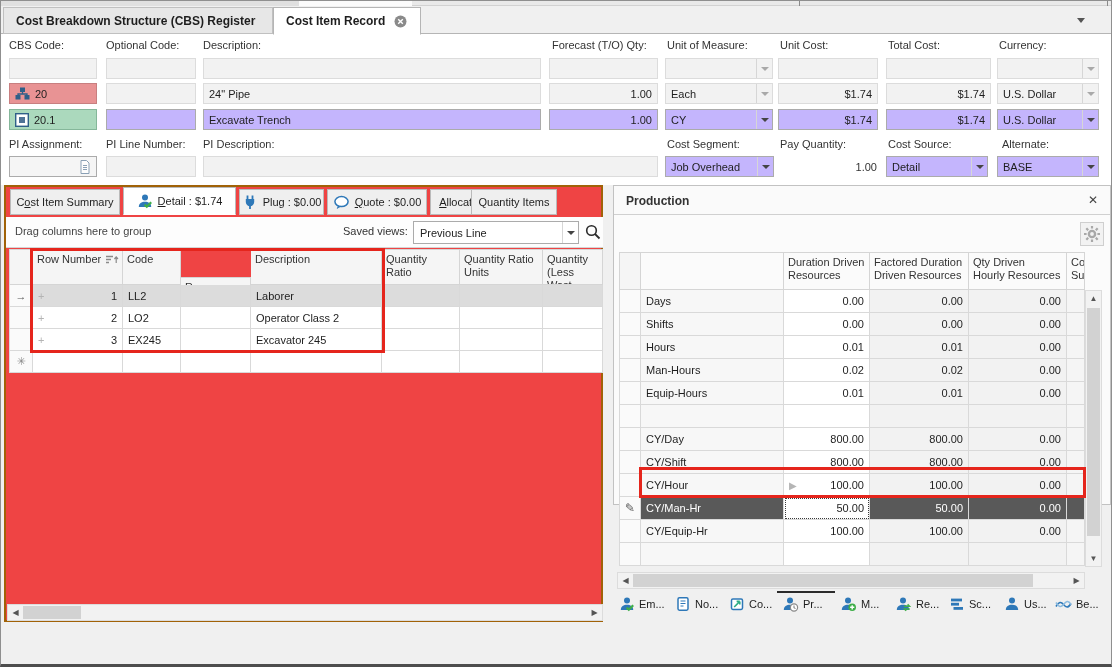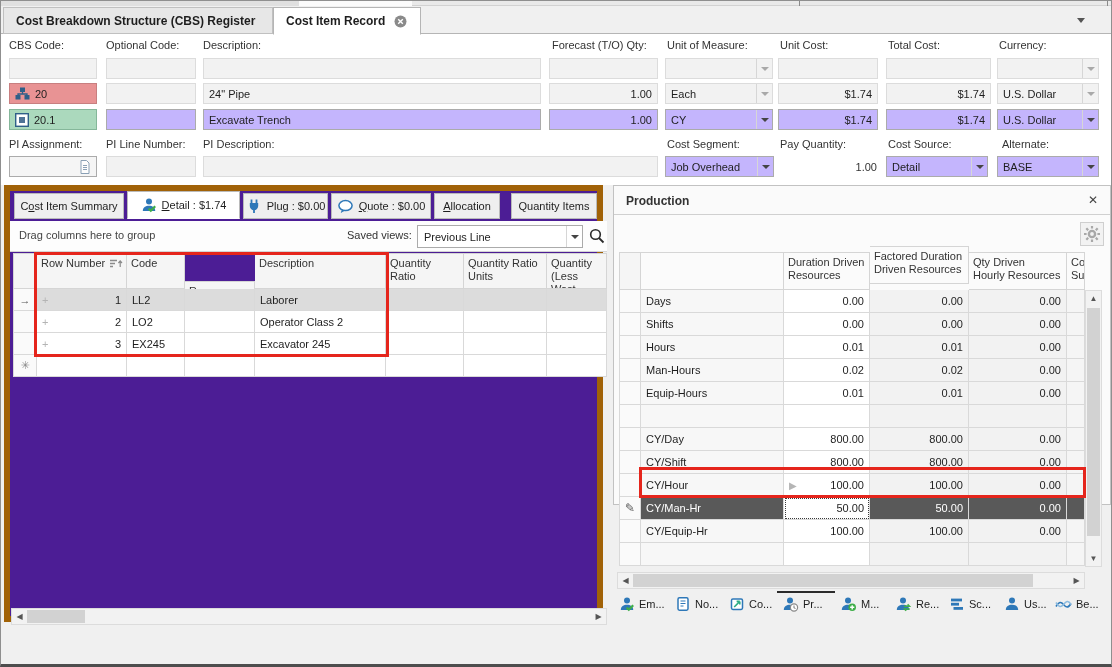--- a/index.html
+++ b/index.html
@@ -27,21 +27,21 @@
   .lbl { position:absolute; color:#333; white-space:nowrap; }
   .fld { position:absolute; height:21px; background:#f2f2f2; border:1px solid #dcdcdc; display:flex; align-items:center; padding:0 5px; overflow:hidden; white-space:nowrap; }
   .fld.edit { background:#c4b5fd; border-color:#ababab; }
   .fld.num { justify-content:flex-end; }
   .combo { padding-right:17px; }
   .combo .arr { position:absolute; right:0; top:0; width:16px; height:100%; display:flex; align-items:center; justify-content:center; border-left:1px solid #d6d6d6; }
   .combo .arr::after { content:""; width:0; height:0; border-left:4px solid transparent; border-right:4px solid transparent; border-top:4px solid #444; }
   .combo.dis .arr::after { border-top-color:#a9a9a9; }
   .cbs-cell { font-weight:normal; gap:5px; }
   
-  #left-panel { left:3px; top:184px; width:599px; height:437px; background:#4c1d95; border:6px solid #a16207; }
+  #left-panel { left:3px; top:184px; width:599px; height:437px; background:#ef4444; border:2px solid #a16207; }
   #right-panel { left:612px; top:184px; width:498px; height:320px; background:#fbfbfb; border:1px solid #c2c2c2; }
   
   .dtab { position:absolute; top:2px; height:26px; background:#efefef; border:1px solid #bababa; display:flex; align-items:center; justify-content:center; gap:5px; padding:0 8px; white-space:nowrap; }
   .dtab.active { top:0; height:28px; background:#fff; border-bottom-color:#fff; z-index:2; }
   .dtab u { text-decoration:underline; }
   
   #group-bar { left:0; top:30px; width:597px; height:31px; background:#fdfdfd; border-bottom:1px solid #d5d5d5; }
   #saved-views { position:absolute; left:407px; top:4px; width:166px; height:22px; background:#fff; border:1px solid #ababab; display:flex; align-items:center; padding:0 18px 0 6px; color:#222; }
   
   .hcell { position:absolute; background:#f5f5f5; border-right:1px solid #d5d5d5; border-bottom:1px solid #d5d5d5; border-top:1px solid #d5d5d5; padding:3px 4px; color:#333; line-height:13px; overflow:hidden; }
@@ -230,21 +230,21 @@
             <svg width="17" height="15">
               <ellipse cx="8.5" cy="6.6" rx="6.6" ry="5" fill="#fff" stroke="#2e78b8" stroke-width="1.5"></ellipse>
               <path d="M5 10.8L3.6 14l4.6-2.6z" fill="#2e78b8"></path>
             </svg>
           </span>
           <span><u>Q</u>uote : $0.00</span>
         </div>
         <div class="dtab" style="left: 424px; width: 66px;">
           <span><u>A</u>llocation</span>
         </div>
-        <div class="dtab" style="left: 501px; width: 86px;">
+        <div class="dtab" style="left: 465px; width: 86px;">
           <span>Quantity Items</span>
         </div>
       </div>
 
     <div id="group-bar" class="abs">
       <span class="lbl" style="left:9px;top:8px;color:#444">Drag columns here to group</span>
       <span class="lbl" style="left:337px;top:8px">Saved views:</span>
       <div id="saved-views" class="combo fld edit" style="top:4px;height:23px">
         <span>Previous Line</span>
           <span class="arr"></span>
@@ -348,21 +348,21 @@
         </svg>
     </div>
 
     <div id="prod-table">
         <div class="hcell" style="left: 5px; top: 66px; width: 22px; height: 38px; border-left: 1px solid rgb(213, 213, 213);"></div>
         <div class="hcell" style="left: 27px; top: 66px; width: 143px; height: 38px; background: rgb(251, 251, 251);"></div>
         <div class="hcell" style="left: 170px; top: 66px; width: 86px; height: 38px; white-space: nowrap; background: rgb(251, 251, 251);">
           <div>Duration Driven</div>
           <div>Resources</div>
         </div>
-        <div class="hcell" style="left: 256px; top: 60px; width: 99px; height: 38px; white-space: nowrap; background: rgb(251, 251, 251);">
+        <div class="hcell" style="left: 256px; top: 66px; width: 99px; height: 38px; white-space: nowrap; background: rgb(251, 251, 251);">
           <div>Factored Duration</div>
           <div>Driven Resources</div>
         </div>
         <div class="hcell" style="left: 355px; top: 66px; width: 98px; height: 38px; white-space: nowrap; background: rgb(251, 251, 251);">
           <div>Qty Driven</div>
           <div>Hourly Resources</div>
         </div>
         <div class="hcell" style="left: 453px; top: 66px; width: 18px; height: 38px; white-space: nowrap; background: rgb(251, 251, 251);">
           <div>Cost I</div>
           <div>Summa</div>

